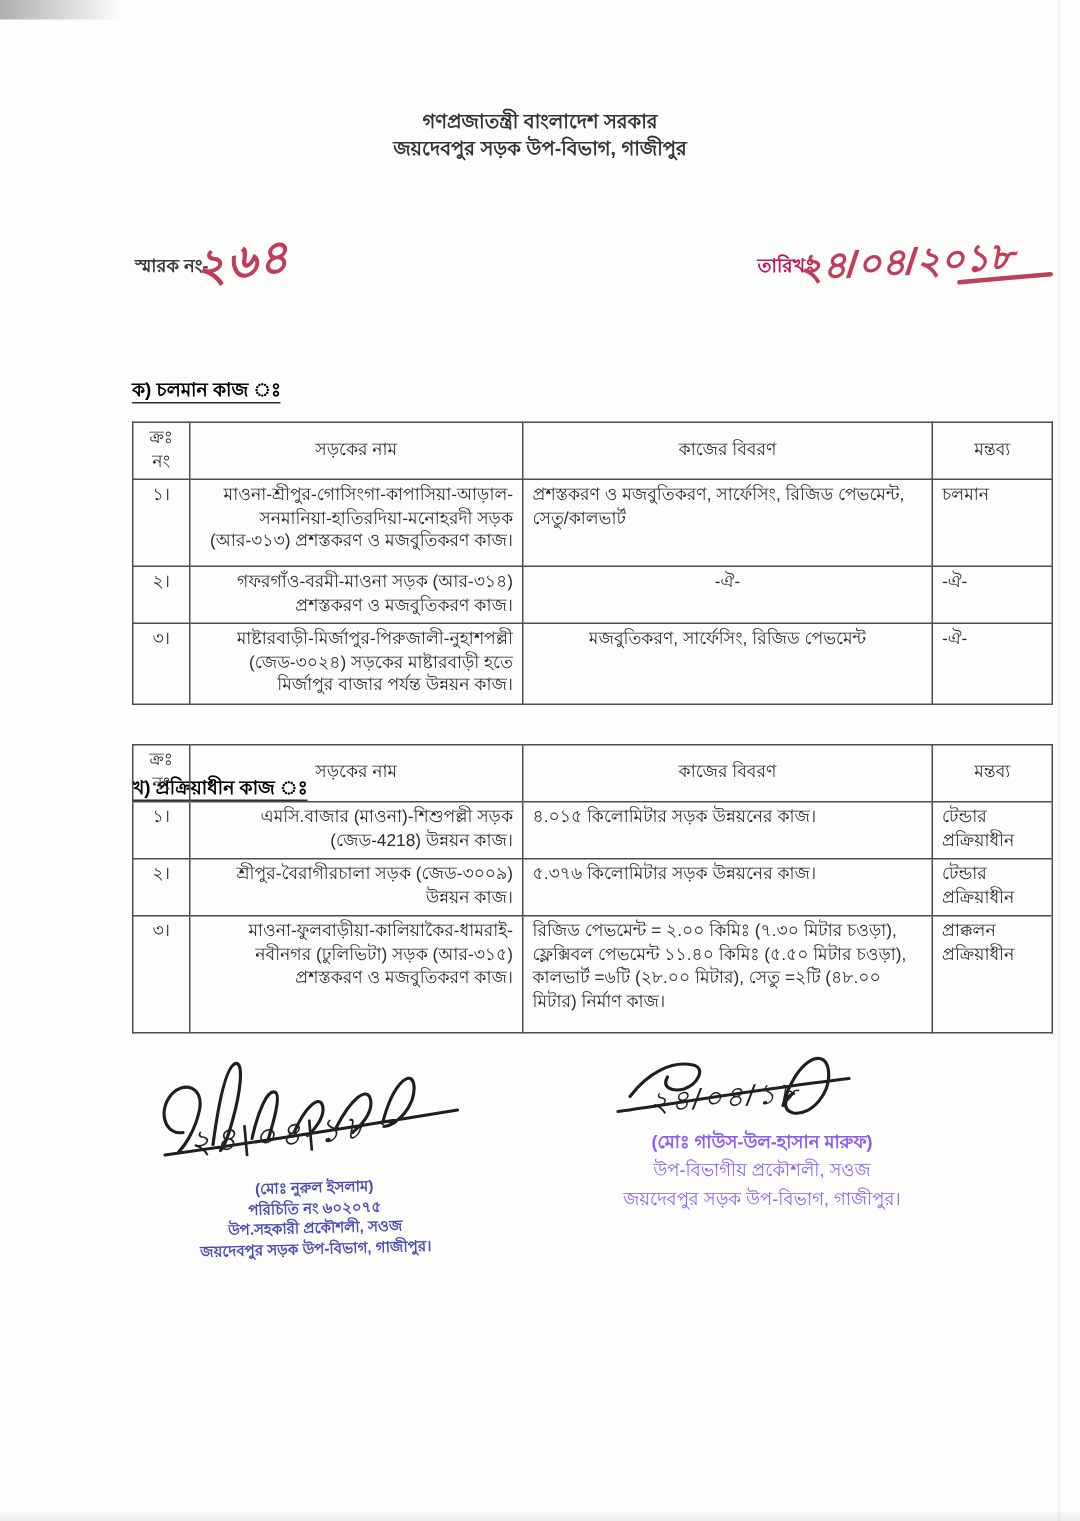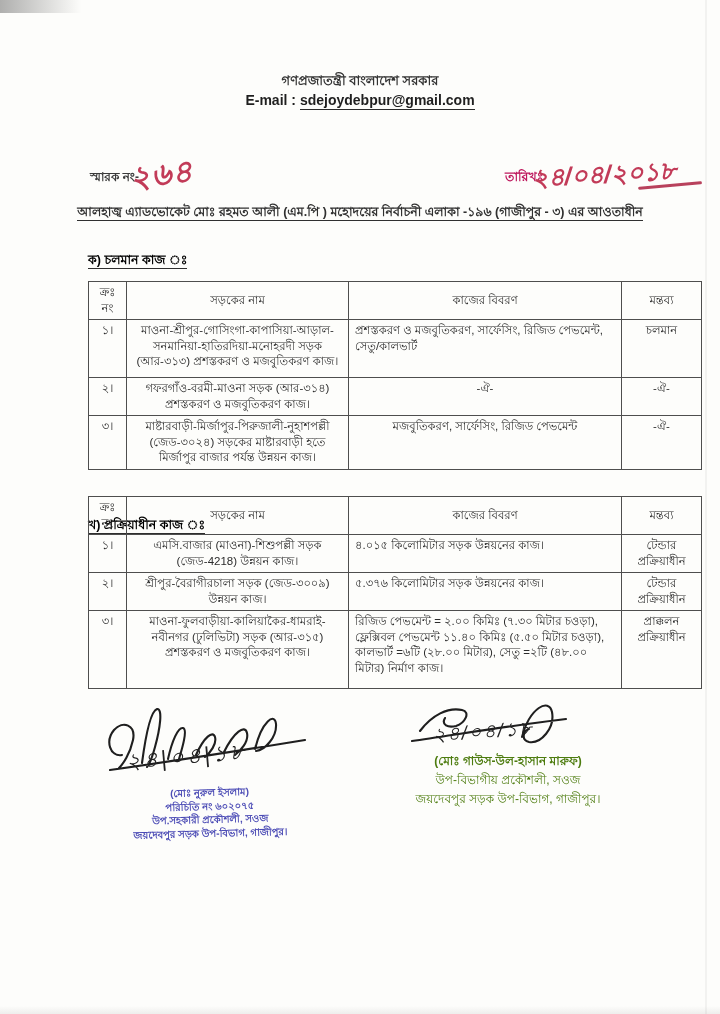--- a/index.html
+++ b/index.html
@@ -68,69 +68,68 @@
     border:1px solid #4e4e4e; padding:3px 6px;
     font-size:11.5px; line-height:15.5px; vertical-align:top;
     font-weight:normal; color:#2c2c2c; word-wrap:break-word;
   }
   .doc-table th { text-align:center; vertical-align:middle; }
   .col-sl  { width:38px; }
   .col-road{ width:222px; }
   .col-work{ width:273px; }
   .col-rem { width:80px; }
   td.c-sl   { text-align:center; }
-  td.c-road { text-align:center; }
+  td.c-road { text-align:right; }
   td.c-work { text-align:left;margin-left:34px; }
   td.c-work.centered { text-align:center; vertical-align:top; }
-  td.c-rem  { text-align:center; }
+  td.c-rem  { }
 
   
   .sig-ink { position:absolute; }
   .sig-ink path { fill:none; stroke:#1f1f1f; stroke-width:2.1; stroke-linecap:round; }
   .sig-left-ink  { left:100px; top:697px; }
   .sig-right-ink { left:404px; top:695px; }
   .sig-left-date {
     position:absolute; left:126px; top:739px; font-size:22px; font-style:italic;
     color:#222; transform:rotate(-5deg); letter-spacing:3px; white-space:nowrap;
   }
   .sig-right-date {
     position:absolute; left:433px; top:717px; font-size:19px; font-style:italic;
     color:#222; transform:rotate(-4deg); letter-spacing:2px; white-space:nowrap;
   }
   .stamp-left {
     position:absolute; left:120px; top:786px; width:180px; text-align:center;
     color:#4343b2; font-weight:bold; font-size:10px; line-height:13.5px;
     transform:rotate(-1.5deg); opacity:.95;
   }
-  .sig-right-block { position:absolute; left:372px; top:752px; width:272px; text-align:center; color:#4d7c0f; }
+  .sig-right-block { position:absolute; left:372px; top:752px; width:272px; text-align:center; color:#8b5cf6; }
   .sig-right-block .s-line { font-size:12px; line-height:19px; }
   .sig-right-block .s-name { font-weight:bold; }
 </style>
 </head>
 <body>
 
 <div class="paper">
 
   <div class="corner-smudge"></div>
   <div class="edge-right"></div>
   <div class="edge-bottom"></div>
 
   <div class="doc-header">
     <div class="h-line">গণপ্রজাতন্ত্রী বাংলাদেশ সরকার</div>
-    <div class="email-line"><span>E-mail : </span><span class="email-addr">sdejoydebpur@gmail.com</span></div>
+    <div class="h-line">জয়দেবপুর সড়ক উপ-বিভাগ, গাজীপুর</div>
   </div>
 
   <div class="memo-label">স্মারক নং-</div>
   <div class="memo-number">২৬৪</div>
   <div class="date-label">তারিখঃ</div>
   <div class="date-hand">২৪/০৪/২০১৮</div>
   <div class="date-tail"></div>
 
   <div class="doc-title">
-    <div class="t-line"><span>আলহাজ্ব এ্যাডভোকেট মোঃ রহমত আলী (এম.পি ) মহোদয়ের নির্বাচনী এলাকা -১৯৬ (গাজীপুর - ৩) এর আওতাধীন</span></div>
   </div>
 
   <div class="sec-heading sec-a"><span>ক) চলমান কাজ ঃ</span></div>
 
   <table class="doc-table tbl-a">
     <colgroup>
         <col class="col-sl">
         <col class="col-road">
         <col class="col-work">
         <col class="col-rem">

